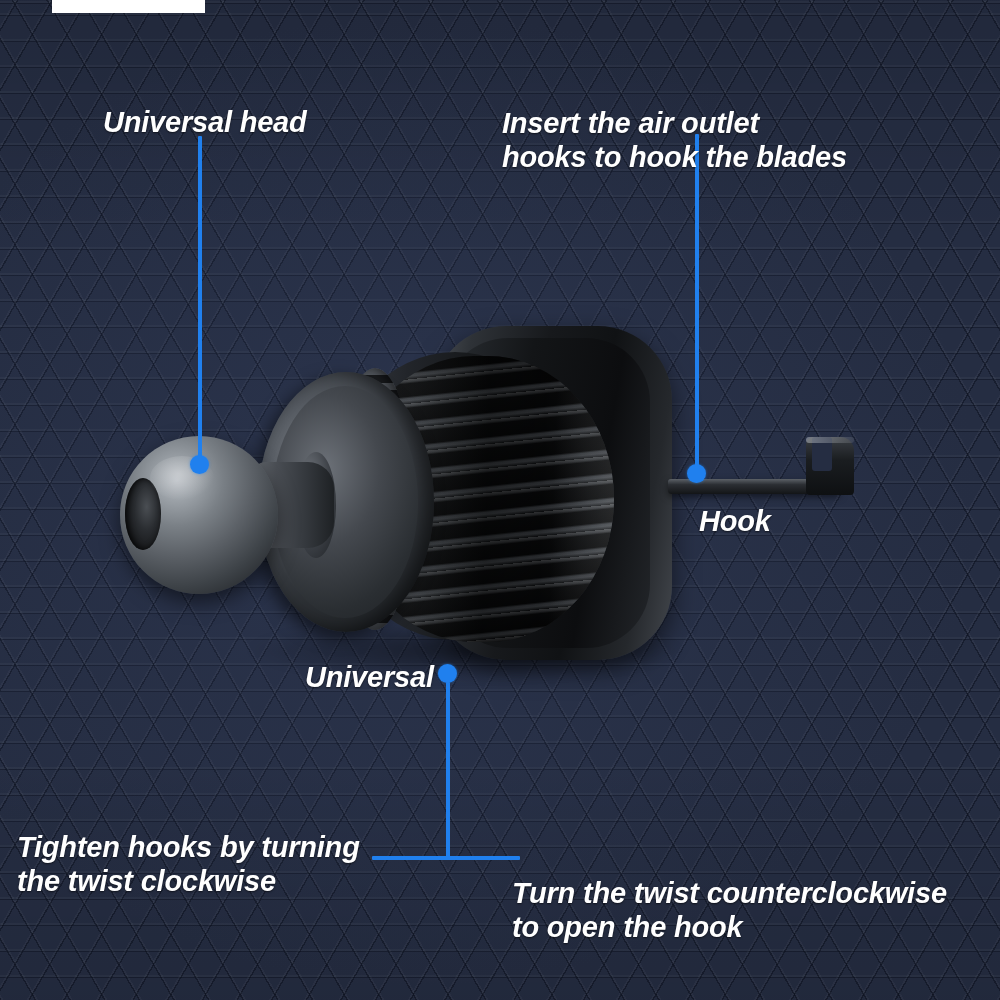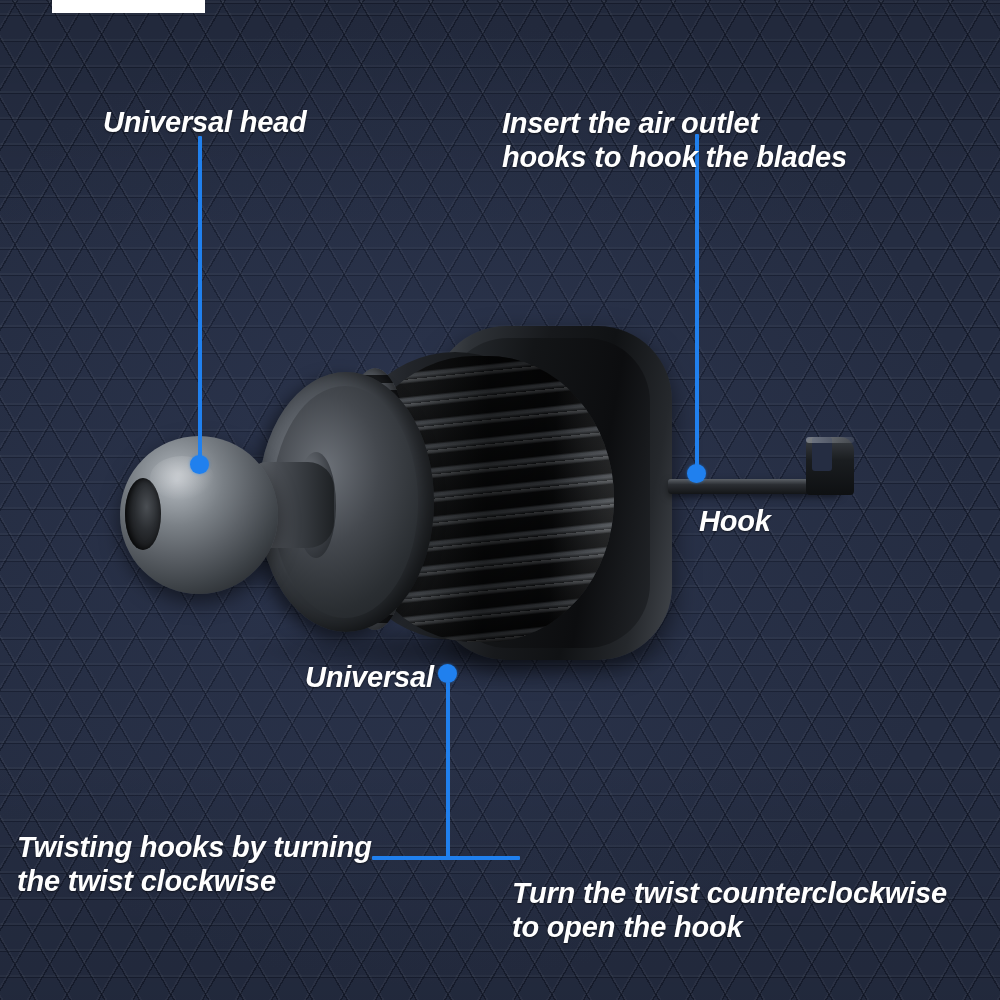--- a/index.html
+++ b/index.html
@@ -335,19 +335,19 @@
 
   <div class="anno" id="t-universal">Universal head</div>
 
   <div class="anno" id="t-insert">Insert the air outlet
 hooks to hook the blades</div>
 
   <div class="anno" id="t-hook">Hook</div>
 
   <div class="anno" id="t-twisting">Universal</div>
 
-  <div class="anno" id="t-tighten">Twisting hooks by turning
+  <div class="anno" id="t-tighten">Tighten hooks by turning
 the twist clockwise</div>
 
   <div class="anno" id="t-turn">Turn the twist counterclockwise
 to open the hook</div>
 
 </div>
 
 </body></html>

